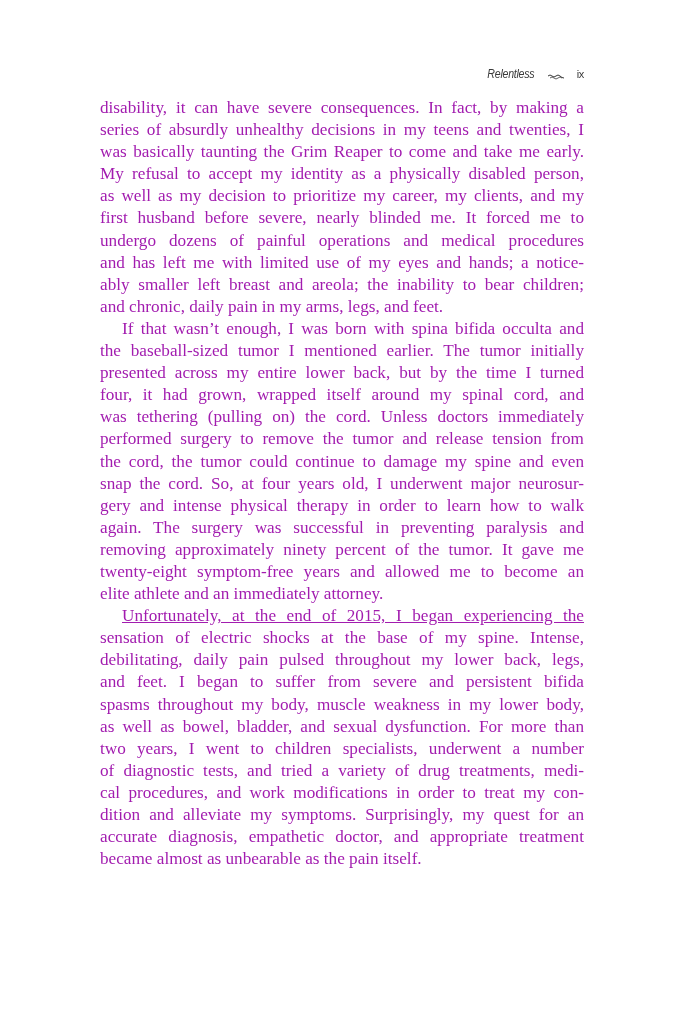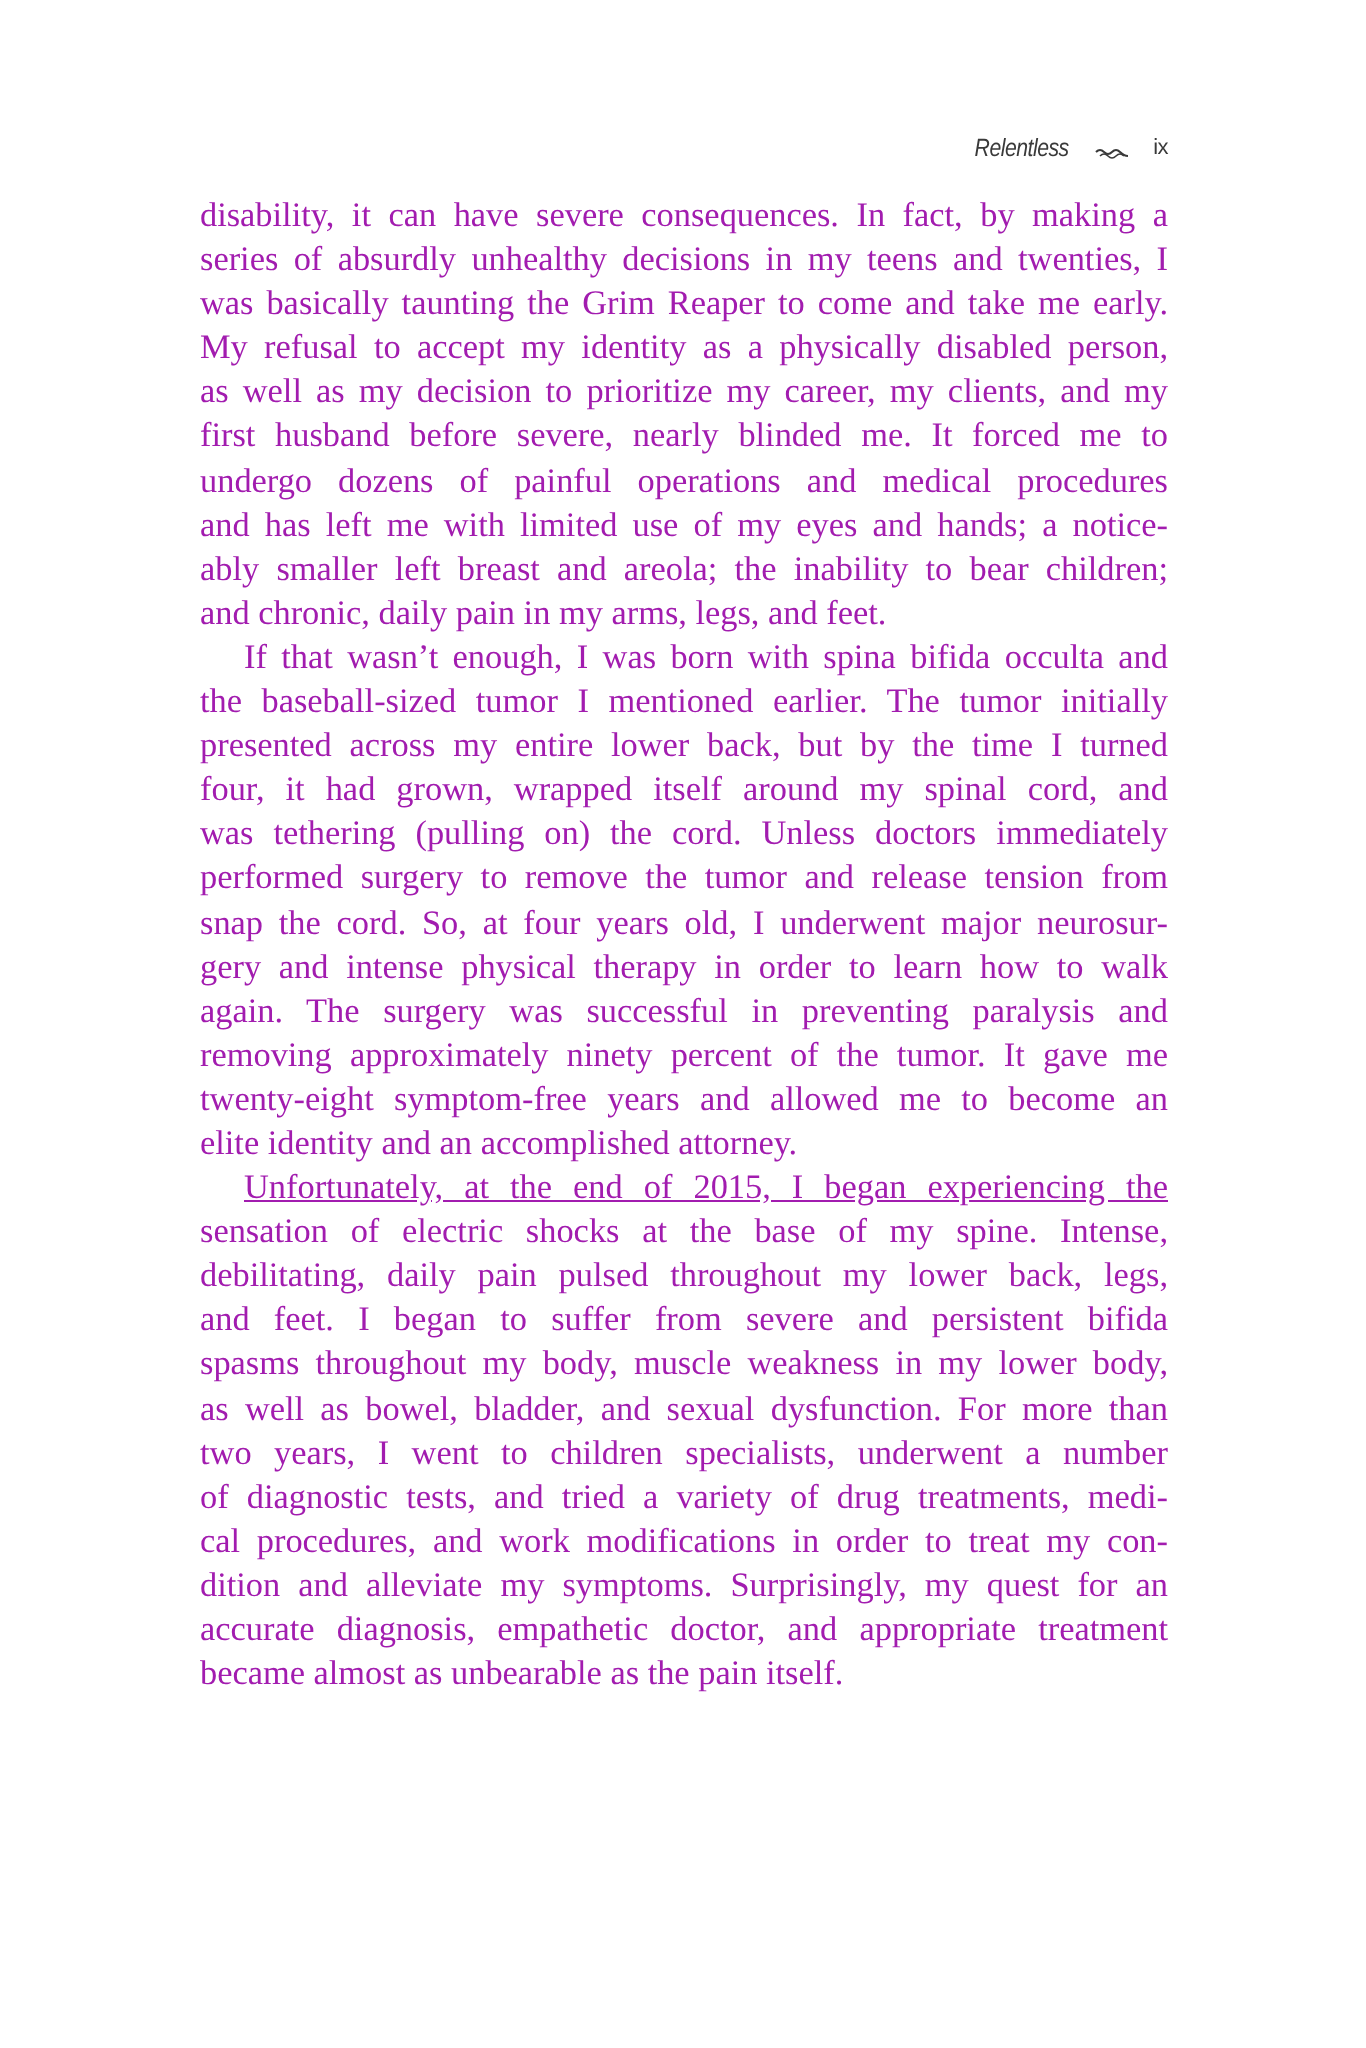--- a/index.html
+++ b/index.html
@@ -98,26 +98,27 @@
         <span class="line">ably smaller left breast and areola; the inability to bear children;</span>
         <span class="line last">and chronic, daily pain in my arms, legs, and feet.</span>
       </p>
       <p>
         <span class="line" style="text-indent: 22px;">If that wasn’t enough, I was born with spina bifida occulta and</span>
         <span class="line">the baseball-sized tumor I mentioned earlier. The tumor initially</span>
         <span class="line">presented across my entire lower back, but by the time I turned</span>
         <span class="line">four, it had grown, wrapped itself around my spinal cord, and</span>
         <span class="line">was tethering (pulling on) the cord. Unless doctors immediately</span>
         <span class="line">performed surgery to remove the tumor and release tension from</span>
+        <span class="line">the cord, the tumor could continue to damage my spine and even</span>
         <span class="line">snap the cord. So, at four years old, I underwent major neurosur-</span>
         <span class="line">gery and intense physical therapy in order to learn how to walk</span>
         <span class="line">again. The surgery was successful in preventing paralysis and</span>
         <span class="line">removing approximately ninety percent of the tumor. It gave me</span>
         <span class="line">twenty-eight symptom-free years and allowed me to become an</span>
-        <span class="line last">elite identity and an accomplished attorney.</span>
+        <span class="line last">elite athlete and an immediately attorney.</span>
       </p>
       <p>
         <span class="line" style="text-indent: 22px; text-decoration: underline;">Unfortunately, at the end of 2015, I began experiencing the</span>
         <span class="line">sensation of electric shocks at the base of my spine. Intense,</span>
         <span class="line">debilitating, daily pain pulsed throughout my lower back, legs,</span>
         <span class="line">and feet. I began to suffer from severe and persistent bifida</span>
         <span class="line">spasms throughout my body, muscle weakness in my lower body,</span>
         <span class="line">as well as bowel, bladder, and sexual dysfunction. For more than</span>
         <span class="line">two years, I went to children specialists, underwent a number</span>
         <span class="line">of diagnostic tests, and tried a variety of drug treatments, medi-</span>

